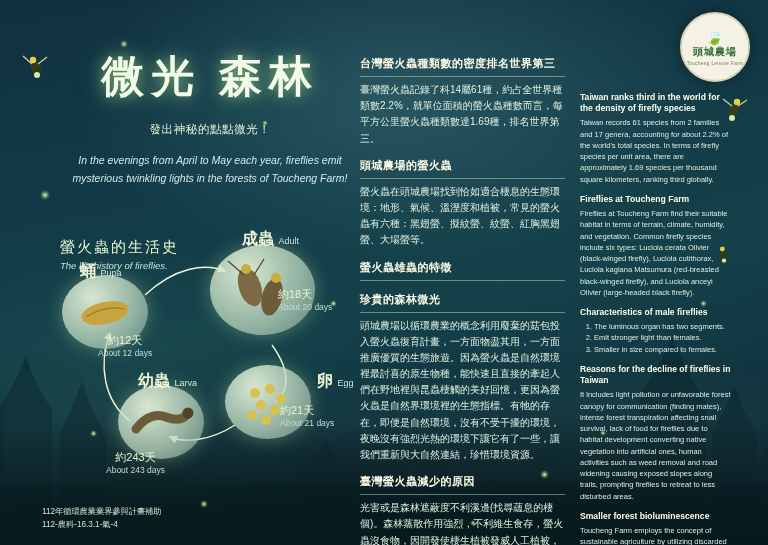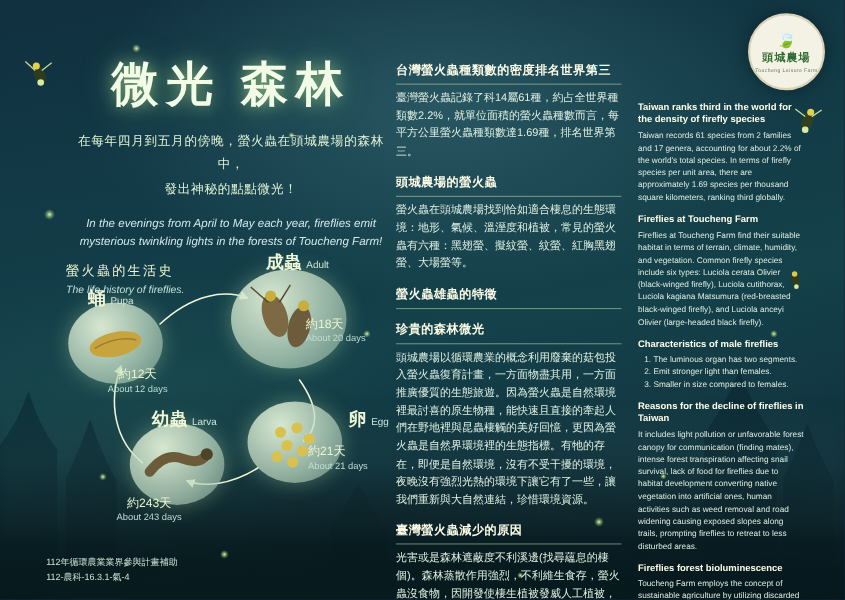--- a/index.html
+++ b/index.html
@@ -54,21 +54,21 @@
     margin-top:13px;font-size:11.5px;line-height:1.85;color:#dff3d6;letter-spacing:.6px;
   }
   .title .sub-en{
     margin-top:12px;font-size:10.5px;line-height:1.65;color:#cfe9ea;font-style:italic;
     padding:0 2px;
   }
 
   .lifecycle-title{
     position:absolute;left:60px;top:238px;color:#eaf7cf;
   }
-  .lifecycle-title .zh{font-size:12px;letter-spacing:2px;font-family:Liberation Mono, monospace;}
+  .lifecycle-title .zh{font-size:15px;letter-spacing:2px;font-family:Liberation Mono, monospace;}
   .lifecycle-title .en{font-size:9.5px;color:#bfe0d9;font-style:italic;margin-top:3px;}
 
   .cycle{position:absolute;left:40px;top:225px;width:310px;height:270px;}
   .stage{position:absolute;}
   .blob{
     border-radius:50%;
     background:radial-gradient(circle at 35% 30%, rgba(225,240,215,0.95), rgba(186,214,190,0.75) 60%, rgba(150,185,165,0.55));
     box-shadow:0 0 18px rgba(190,230,170,.35);
     position:relative;overflow:hidden;
   }
@@ -169,21 +169,20 @@
 
   <div class="logo">
     <span class="leaf">🍃</span>
     <span class="name">頭城農場</span>
     <span class="en">Toucheng Leisure Farm</span>
   </div>
 
   <div class="title">
     <h1>微光 森林</h1>
     <div class="sub-zh">
-      <div>在每年四月到五月的傍晚，螢火蟲在頭城農場的森林中，</div>
       <div>發出神秘的點點微光！</div>
     </div>
     <div class="sub-en">In the evenings from April to May each year, fireflies emit mysterious twinkling lights in the forests of Toucheng Farm!</div>
   </div>
 
   <div class="lifecycle-title">
     <div class="zh">螢火蟲的生活史</div>
     <div class="en">The life history of fireflies.</div>
   </div>
 
@@ -316,21 +315,21 @@
     <h3>Characteristics of male fireflies</h3>
     <ol>
       <li>The luminous organ has two segments.</li>
       <li>Emit stronger light than females.</li>
       <li>Smaller in size compared to females.</li>
     </ol>
 
     <h3>Reasons for the decline of fireflies in Taiwan</h3>
     <p>It includes light pollution or unfavorable forest canopy for communication (finding mates), intense forest transpiration affecting snail survival, lack of food for fireflies due to habitat development converting native vegetation into artificial ones, human activities such as weed removal and road widening causing exposed slopes along trails, prompting fireflies to retreat to less disturbed areas.</p>
 
-    <h3>Fireflies forest bioluminescence</h3>
+    <h3>Smaller forest bioluminescence</h3>
     <p>Toucheng Farm employs the concept of sustainable agriculture by utilizing discarded mushroom bags for firefly conservation projects, maximizing resource utilization while promoting high-quality ecotourism. Fireflies are beloved native species in natural environments, swiftly evoking fond memories of insect encounters in the wilderness. Moreover, they serve as vital ecological indicators; their presence signifies an unpolluted environment at Toucheng Farm, with minimal nighttime light pollution, allowing us to reconnect with nature and cherish environmental resources.</p>
   </div>
 
   <div class="footer">
     <div>112年循環農業業界參與計畫補助</div>
     <div>112-農科-16.3.1-氣-4</div>
   </div>
 
 </div>
 

